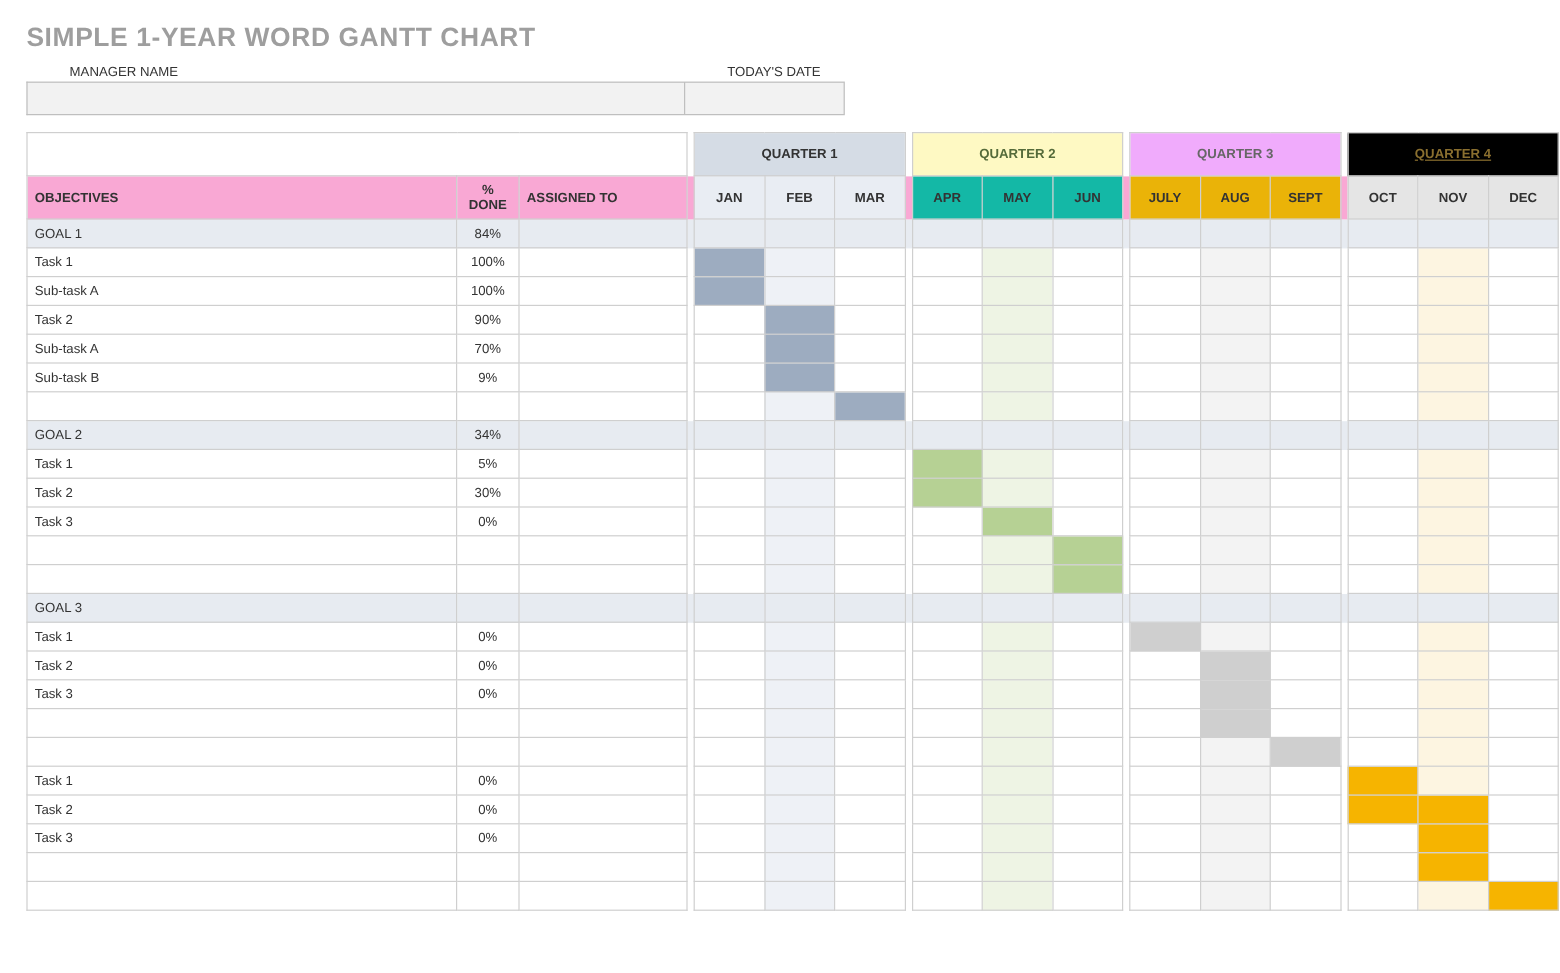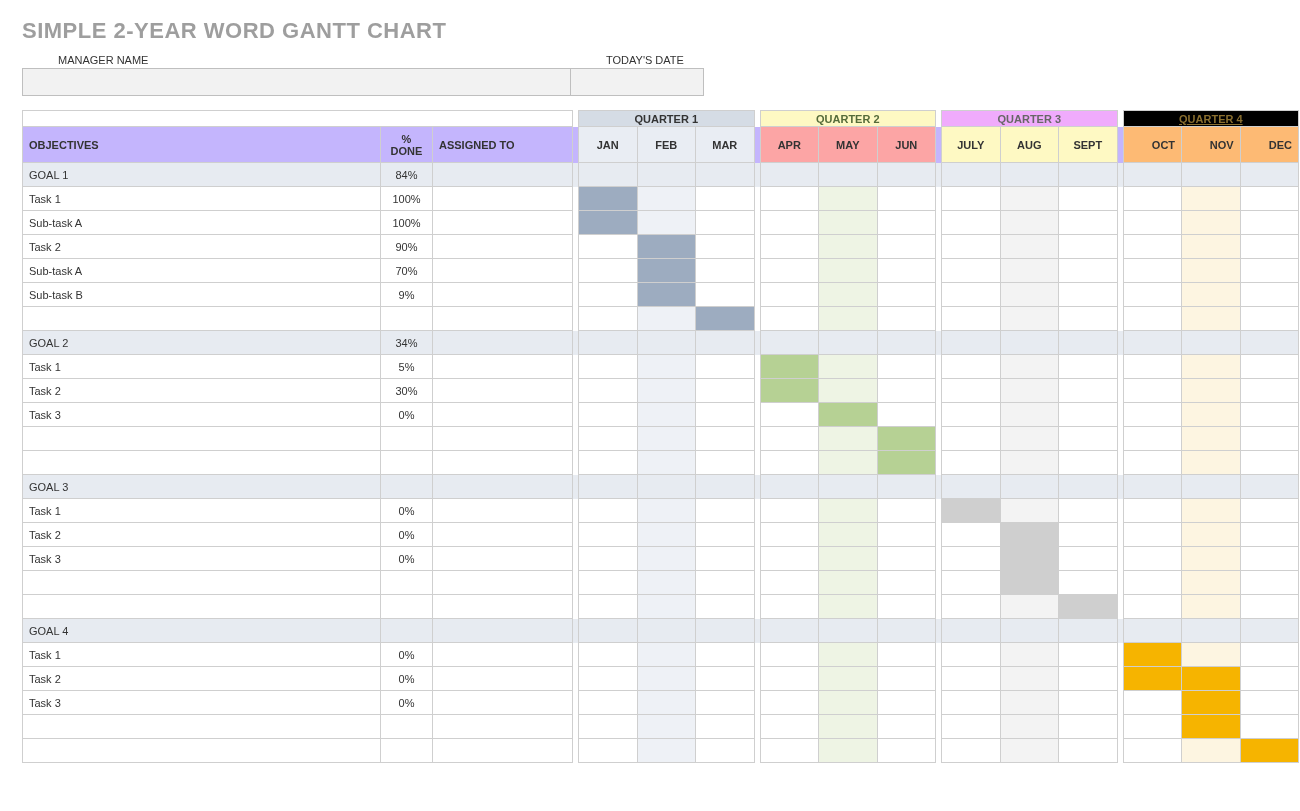--- a/index.html
+++ b/index.html
@@ -52,44 +52,44 @@
   col.c-pct   { width: 52px; }
   col.c-asg   { width: 140px; }
   col.c-gap   { width: 6px; }
   col.c-mon   { width: 58.5px; }
 
   
   tr.qrow th {
     font-weight: 700;
     font-size: 11px;
     text-align: center;
-    height: 16px;
+    height: 36px;
   }
   .q-blank-top { background:#fff; border-left:none; border-top:none; }
   .q-gap { border:none !important; background:transparent; padding:0; }
 
   .q1 { background:#d5dce5; }
   .q2 { background:#fef9c3; color:#556b3a; }
   .q3 { background:#f0abfc; color:#666; }
   .q4 { background:#000000; color:#8a6f2f;text-decoration:underline; }
 
   
   tr.hrow th {
-    background:#c4b5fd;
+    background:#f9a8d4;
     font-weight:700;
     font-size: 11px;
     text-align:left;
     height:36px;
   }
   tr.hrow th.center { text-align:center; }
   tr.hrow th.mon  { text-align:center; }
   tr.hrow th.mon1 { background:#e9edf3; }
-  tr.hrow th.mon2 { background:#fca5a5; }
-  tr.hrow th.mon3 { background:#fef9c3; }
-  tr.hrow th.mon4 { background:#fdba74;text-align:right; }
+  tr.hrow th.mon2 { background:#14b8a6; }
+  tr.hrow th.mon3 { background:#eab308; }
+  tr.hrow th.mon4 { background:#e5e5e5; }
 
   
   td.obj { text-align:left; }
   td.pct { text-align:center; }
   td.asg { text-align:left; }
 
   
   td.m    { text-align:center; padding:0; }
   td.m1a  { background:#ffffff; }  
   td.m1b  { background:#eef1f6; }  
@@ -106,21 +106,21 @@
 
   
   .f-q1 { background:#9dacc0 !important; }
   .f-q2 { background:#b6d194 !important; }
   .f-q3 { background:#cfcfcf !important; }
   .f-q4 { background:#f6b400 !important; }
 </style>
 </head>
 <body>
 
-<div class="title">SIMPLE 2-YEAR WORD GANTT CHART</div>
+<div class="title">SIMPLE 1-YEAR WORD GANTT CHART</div>
 
 <div class="hdr-fields">
   <div class="hdr-field mgr">
     <div class="lbl">MANAGER NAME</div>
     <div class="box"></div>
   </div>
   <div class="hdr-field date">
     <div class="lbl">TODAY'S DATE</div>
     <div class="box"></div>
   </div>
@@ -576,41 +576,20 @@
         <td class="m m2a"></td>
         <td class="q-gap"></td>
         <td class="m m3a"></td>
         <td class="m m3b"></td>
         <td class="m m3a f-q3"></td>
         <td class="q-gap"></td>
         <td class="m m4a"></td>
         <td class="m m4b"></td>
         <td class="m m4a"></td>
       </tr>
-      <tr class="goal">
-        <td class="obj">GOAL 4</td>
-        <td class="pct"></td>
-        <td class="asg"></td>
-        <td class="q-gap"></td>
-        <td class="m m1a"></td>
-        <td class="m m1b"></td>
-        <td class="m m1a"></td>
-        <td class="q-gap"></td>
-        <td class="m m2a"></td>
-        <td class="m m2b"></td>
-        <td class="m m2a"></td>
-        <td class="q-gap"></td>
-        <td class="m m3a"></td>
-        <td class="m m3b"></td>
-        <td class="m m3a"></td>
-        <td class="q-gap"></td>
-        <td class="m m4a"></td>
-        <td class="m m4b"></td>
-        <td class="m m4a"></td>
-      </tr>
       <tr>
         <td class="obj">Task 1</td>
         <td class="pct">0%</td>
         <td class="asg"></td>
         <td class="q-gap"></td>
         <td class="m m1a"></td>
         <td class="m m1b"></td>
         <td class="m m1a"></td>
         <td class="q-gap"></td>
         <td class="m m2a"></td>

